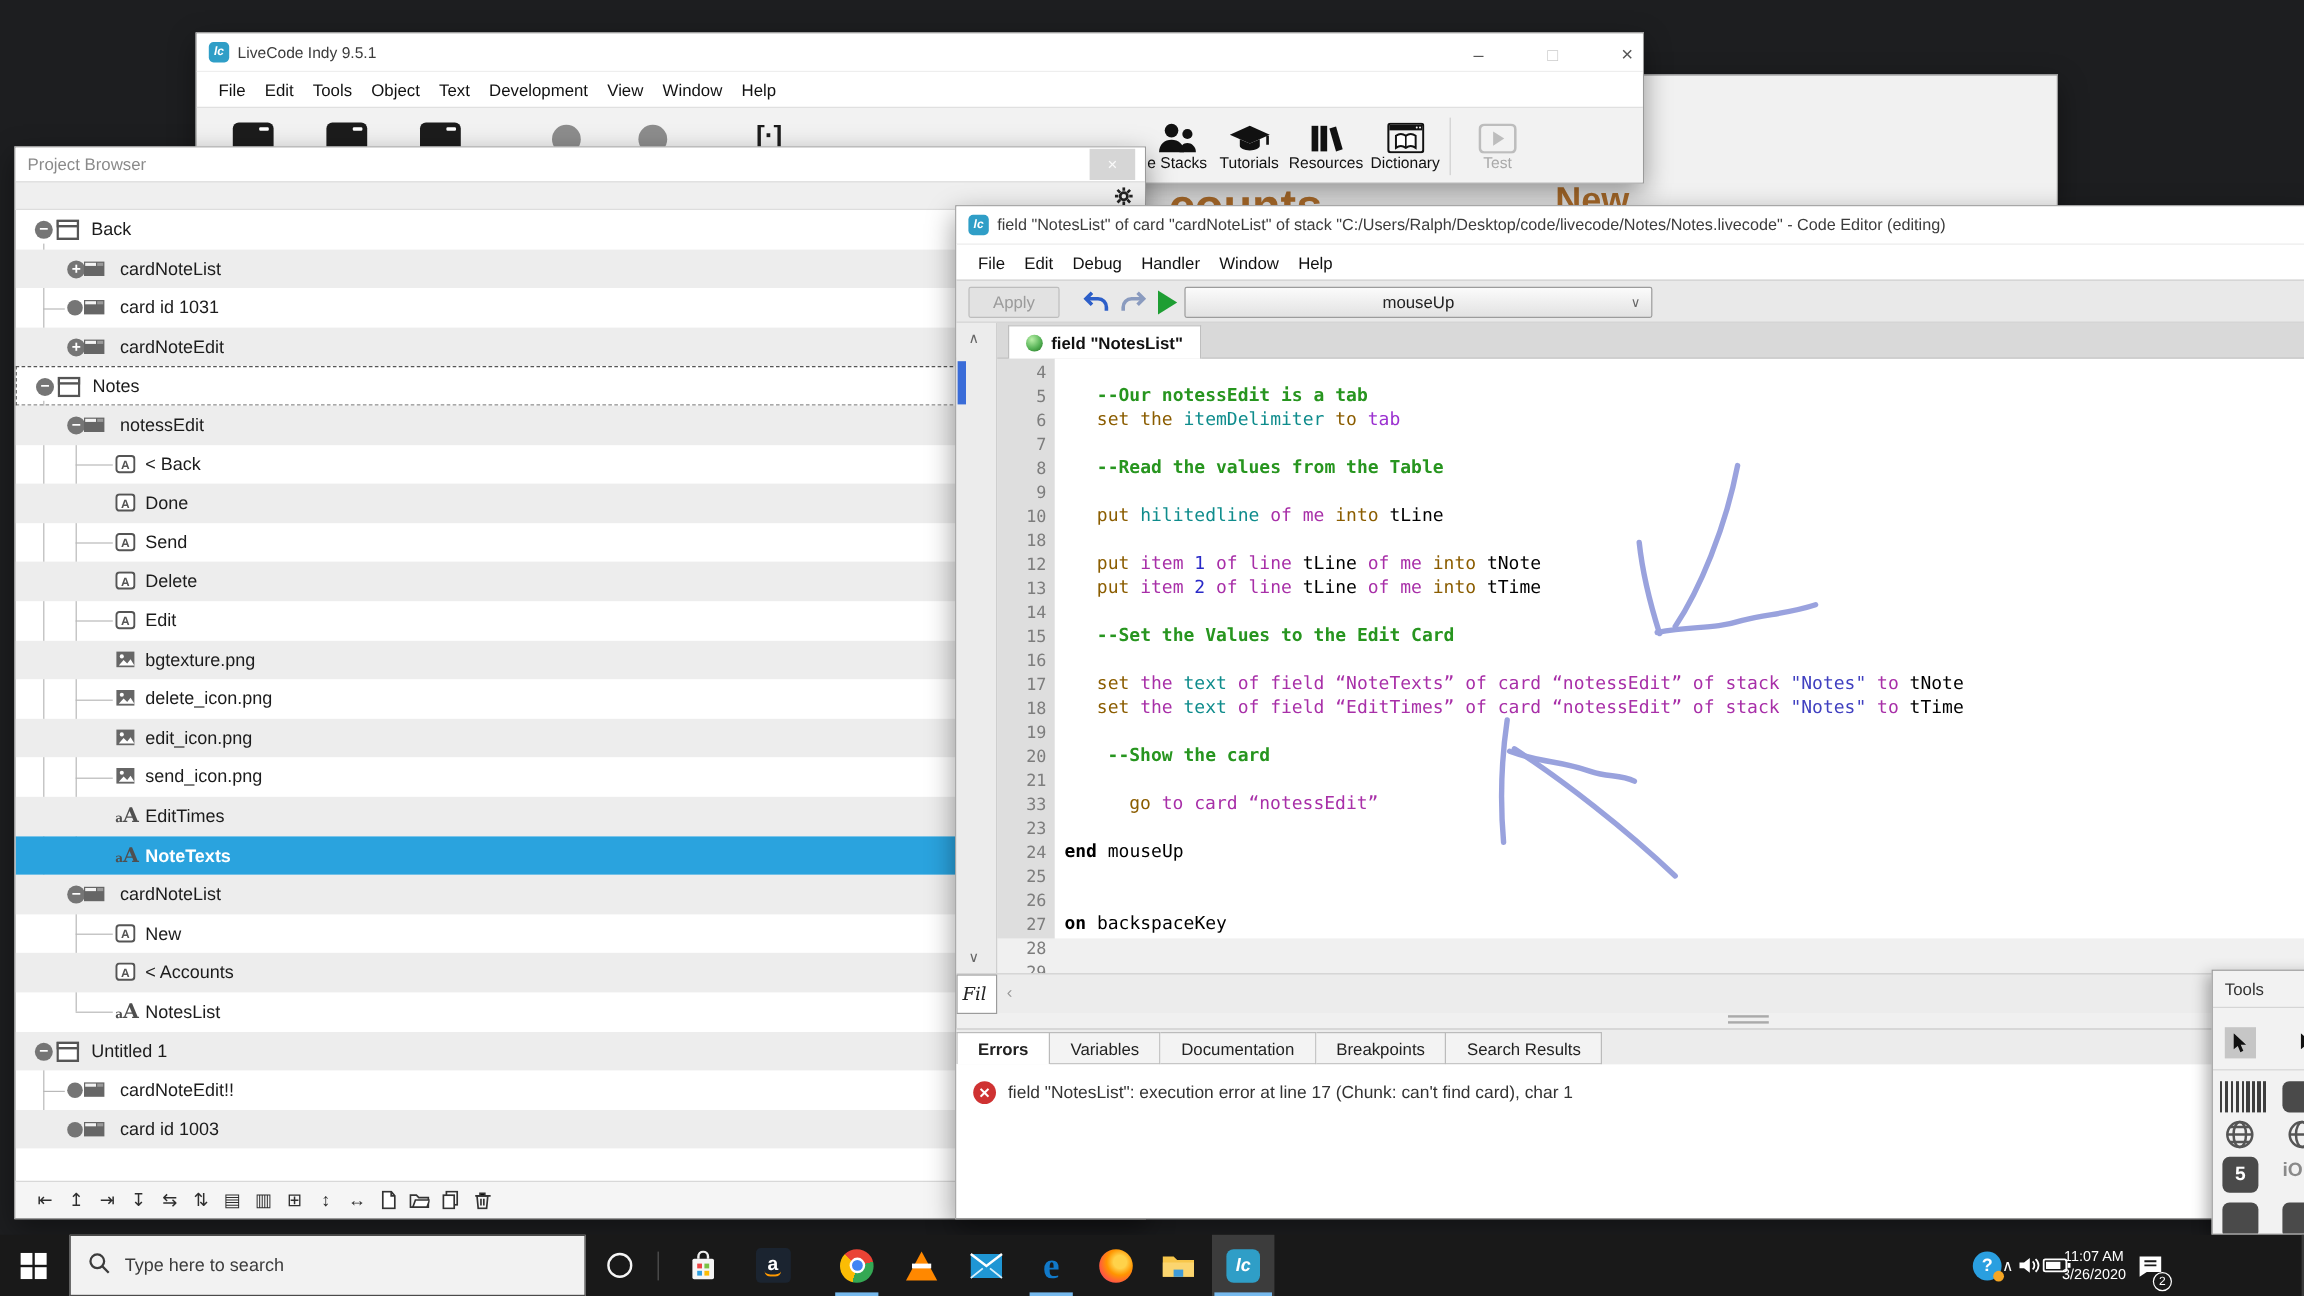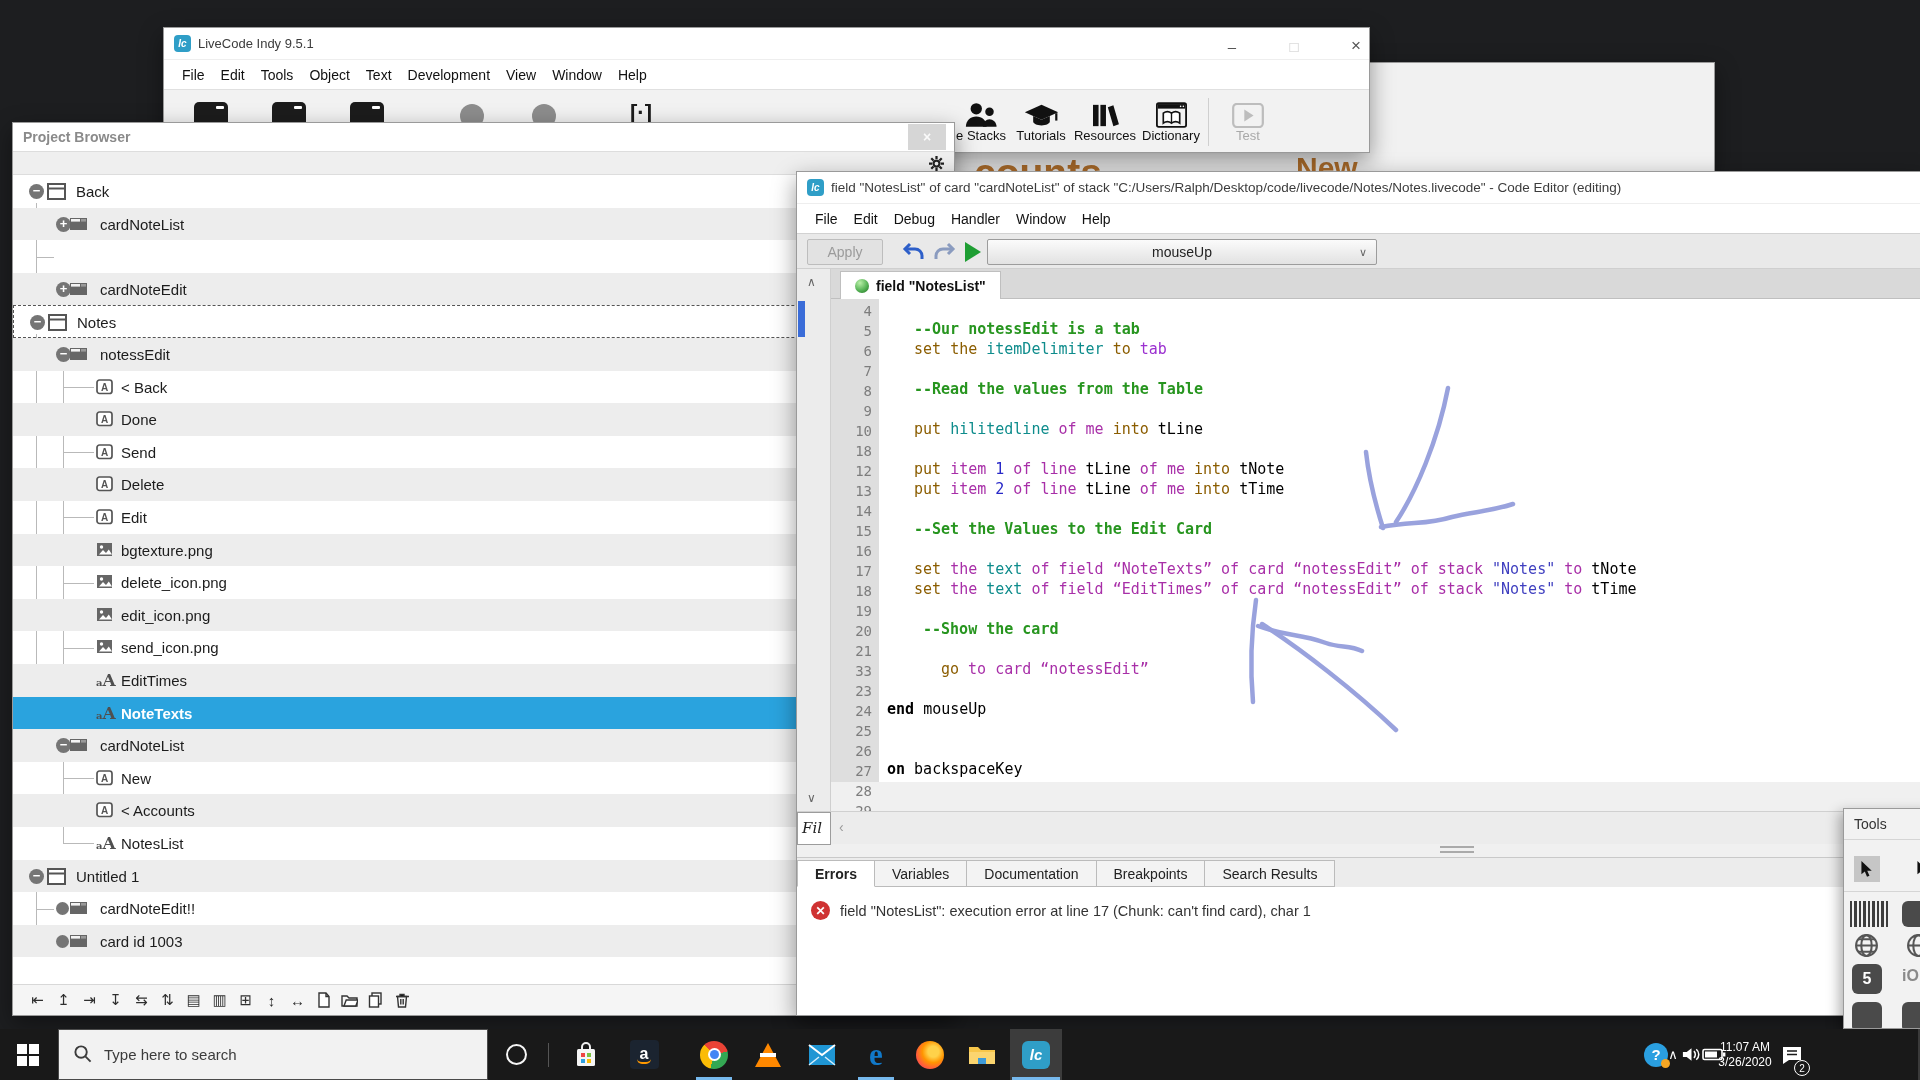--- a/index.html
+++ b/index.html
@@ -180,21 +180,21 @@
               </svg>
             </div>
             <div class="lb">Test</div>
           </div>
         </div>
       <div class="abs" style="left:1044px;top:8px;width:1px;height:48px;background:#cfcfcf;"></div>
     </div>
   </div>
 
   <div class="win" style="left:12px;top:122px;width:943px;height:894px;">
-    <div class="titlebar" style="height:28px;color:#8a8a8a;font-size:14px;font-weight:bold;">
+    <div class="titlebar" style="height:28px;color:#8a8a8a;font-size:14px;">
       <span>Project Browser</span>
       <span class="abs" style="left:895px;top:1px;width:38px;height:26px;background:#d6d6d6;color:#fafafa;display:flex;align-items:center;justify-content:center;font-size:14px;">×</span>
     </div>
     <div class="pb-toolrow">
       <span class="abs" style="right:10px;top:4px;">
         <svg width="15" height="15" viewBox="0 0 20 20">
             <circle cx="10" cy="10" r="4" fill="none" stroke="#222" stroke-width="3"></circle>
             <g stroke="#222" stroke-width="3">
               <path d="M10 0v4M10 16v4M0 10h4M16 10h4M3 3l3 3M14 14l3 3M17 3l-3 3M6 14l-3 3"></path>
             </g>
@@ -237,20 +237,29 @@
           <span class="lbl" style="left: 63px;">Back</span>
         </div>
         <div class="tree-row band" style="top: 32.6px; height: 32.6px;">
           <span class="tg" style="left: 43px;">+</span>
           <span class="tico" style="left: 56px;"><svg width="19" height="15">
               <rect x="1" y="2" width="17" height="12" fill="#666"></rect>
               <rect x="2" y="3" width="9" height="2.6" fill="#fff" opacity="0.92"></rect>
               <rect x="12" y="3" width="5" height="2.6" fill="#9a9a9a"></rect>
             </svg></span>
           <span class="lbl" style="left: 87px;">cardNoteList</span>
+        </div>
+        <div class="tree-row" style="top: 65.2px; height: 32.6px;">
+          <span class="tg dot" style="left: 43px;"></span>
+          <span class="tico" style="left: 56px;"><svg width="19" height="15">
+              <rect x="1" y="2" width="17" height="12" fill="#666"></rect>
+              <rect x="2" y="3" width="9" height="2.6" fill="#fff" opacity="0.92"></rect>
+              <rect x="12" y="3" width="5" height="2.6" fill="#9a9a9a"></rect>
+            </svg></span>
+          <span class="lbl" style="left: 87px;">card id 1031</span>
         </div>
         <div class="tree-row band" style="top: 97.8px; height: 32.6px;">
           <span class="tg" style="left: 43px;">+</span>
           <span class="tico" style="left: 56px;"><svg width="19" height="15">
               <rect x="1" y="2" width="17" height="12" fill="#666"></rect>
               <rect x="2" y="3" width="9" height="2.6" fill="#fff" opacity="0.92"></rect>
               <rect x="12" y="3" width="5" height="2.6" fill="#9a9a9a"></rect>
             </svg></span>
           <span class="lbl" style="left: 87px;">cardNoteEdit</span>
         </div>

